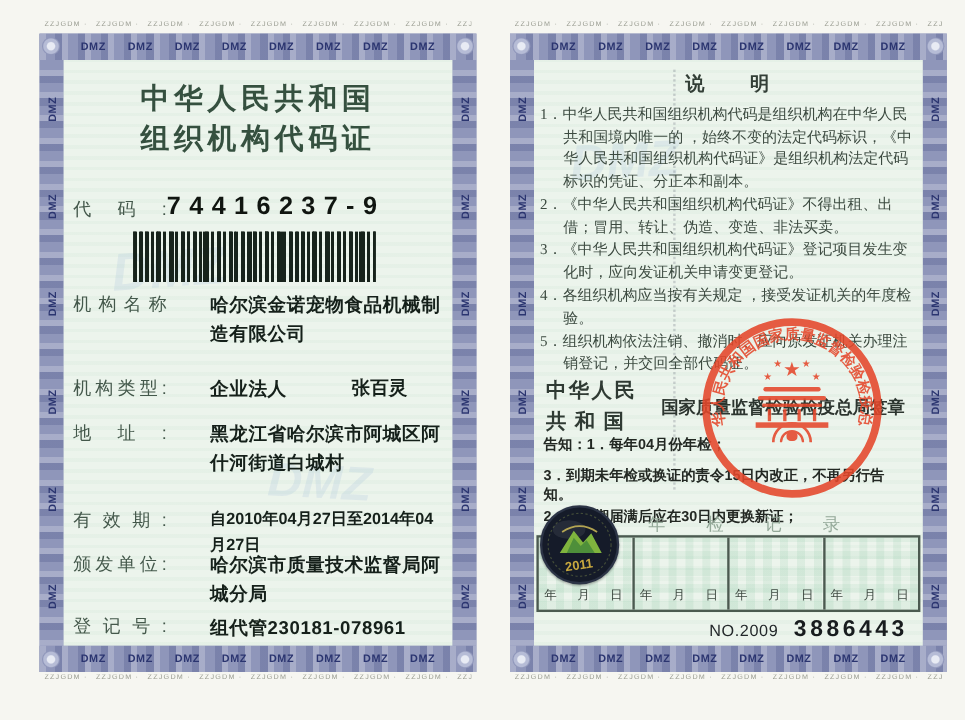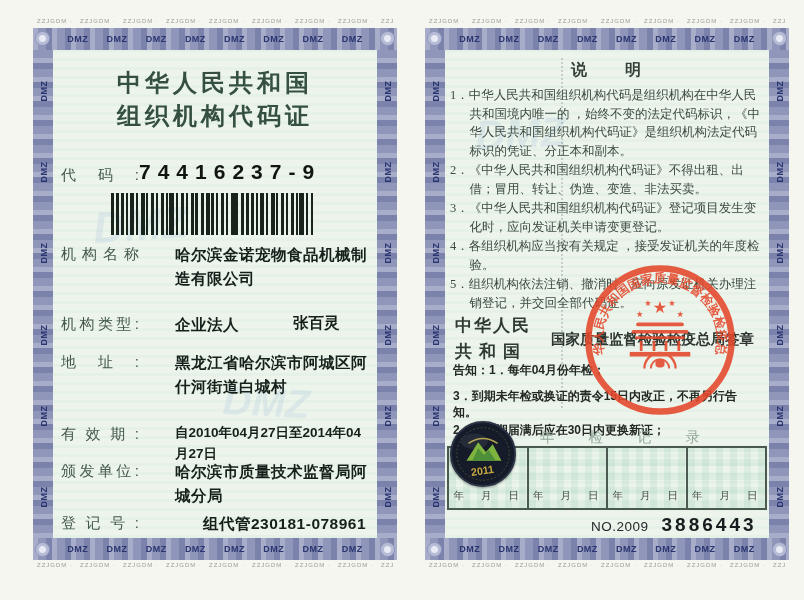--- a/index.html
+++ b/index.html
@@ -53,21 +53,21 @@
   .val2{font-weight:bold;color:#15201a;font-size:15.5px;margin-left:54px;}
   .r-code{top:114px;}
   .code-val{font-weight:bold;color:#101510;font-size:21px;letter-spacing:7px;margin-top:-4px;}
   .barcode{position:absolute;left:58px;top:143px;width:202px;height:42px;
     background-image:
       repeating-linear-gradient(90deg,#17231b 0 2px,rgba(0,0,0,0) 2px 5px),
       repeating-linear-gradient(90deg,#17231b 0 3px,rgba(0,0,0,0) 3px 10px),
       repeating-linear-gradient(90deg,rgba(0,0,0,0) 0 6px,#17231b 6px 8px,rgba(0,0,0,0) 8px 13px);
   }
   .r-name{top:193px;} .r-type{top:263px;} .r-addr{top:301px;}
-  .r-valid{top:373px;} .r-issuer{top:410px;} .r-reg{top:462px;gap:28px;}
+  .r-valid{top:373px;} .r-issuer{top:410px;} .r-reg{top:462px;}
   .r-valid .val{font-size:13.5px;letter-spacing:0;}
 
   
   .sm-title{position:absolute;top:10px;left:0;right:0;text-align:center;
     font-weight:bold;font-size:16px;color:#333f37;letter-spacing:2px;}
   .notes{position:absolute;top:36px;left:5px;right:4px;
     font-family:"Liberation Serif",serif;font-size:12.5px;line-height:18.5px;color:#3c4a40;}
   .note-item{padding-left:1.55em;text-indent:-1.55em;margin-bottom:1px;}
   .gov1{position:absolute;top:264px;left:10px;font-size:17px;font-weight:bold;
     color:#2f3a33;letter-spacing:2px;}

